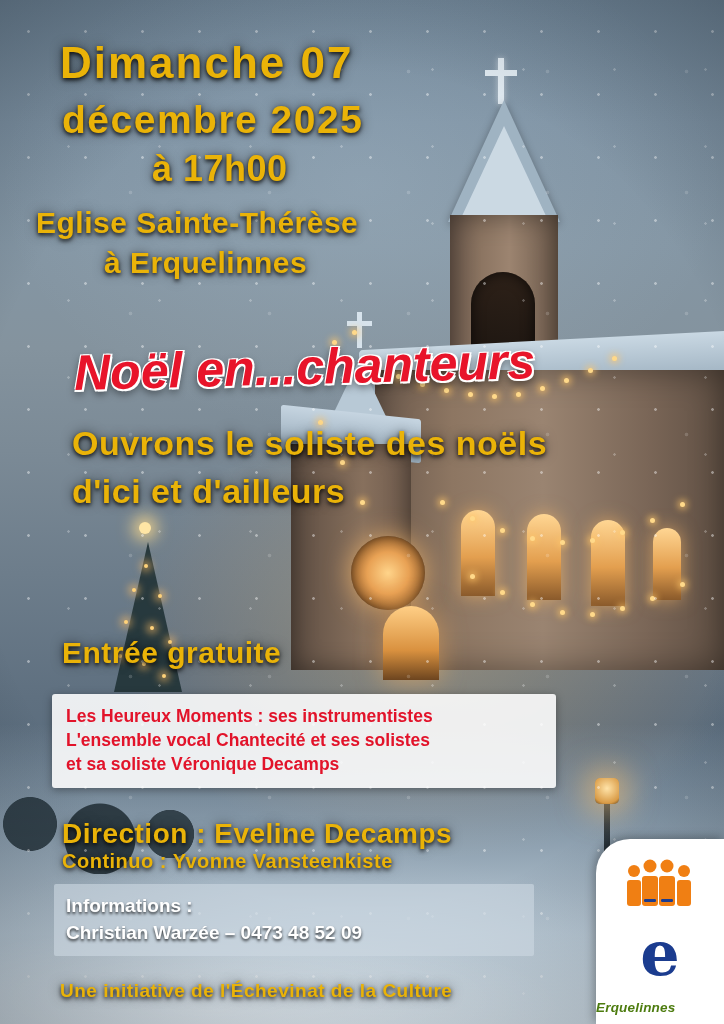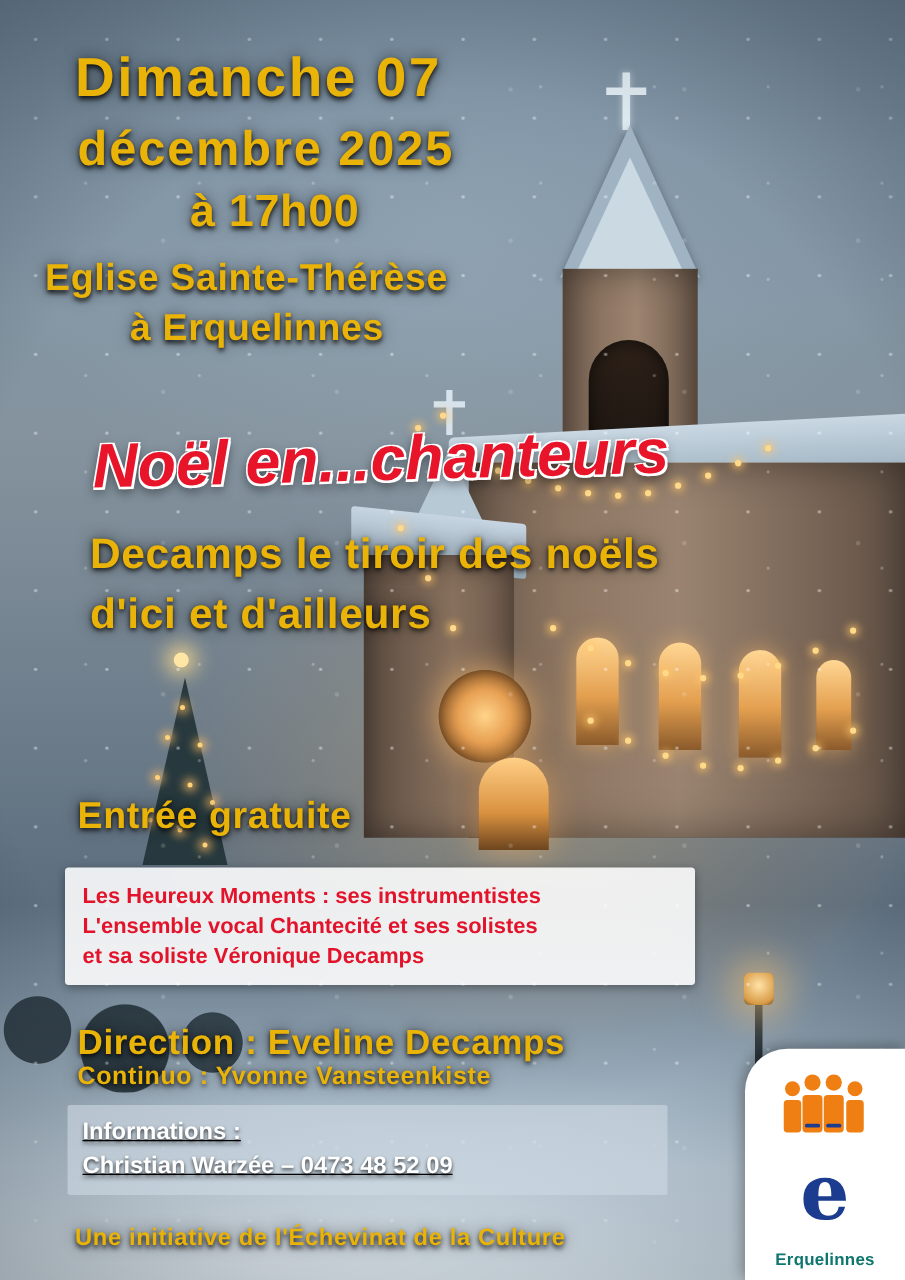--- a/index.html
+++ b/index.html
@@ -370,21 +370,20 @@
   .dir1 { left: 62px; top: 818px; font-size: 28px; text-align: right; }
   .dir2 { left: 62px; top: 850px; font-size: 20px; }
 
   .info-box {
     position: absolute;
     left: 54px; top: 884px;
     width: 440px;
     padding: 8px 28px 10px 12px;
     background: rgba(205,216,226,0.62);
     border-radius: 2px;
-    text-decoration: underline;
   }
   .info-box div {
     color: #ffffff;
     font-weight: bold;
     font-size: 19px;
     line-height: 27px;
     white-space: nowrap;
     text-shadow: 0 2px 3px rgba(0,0,0,0.75);
   }
 
@@ -413,25 +412,25 @@
     transform: translateX(-50%);
     font-size: 62px;
     line-height: 62px;
     color: #1b3c8f;
     font-family: "DejaVu Serif", serif;
     font-weight: bold;
   }
   .logo-name {
     position: absolute;
     left: 0; right: 0; bottom: 9px;
-    text-align: center;
-    color: #0f766e;
+    color: #4d7c0f;
     font-size: 13.5px;
     font-weight: bold;
     letter-spacing: 0.2px;
+    font-style: italic;
   }
 </style>
 </head>
 <body>
 
 <div class="poster">
 
   <div class="bg"></div>
   <div class="haze"></div>
 
@@ -523,21 +522,21 @@
 
   <div class="content">
 
     <div class="txt date-line1">Dimanche 07</div>
     <div class="txt date-line2">décembre 2025</div>
     <div class="txt date-line3">à 17h00</div>
     <div class="txt place1">Eglise Sainte-Thérèse</div>
     <div class="txt place2">à Erquelinnes</div>
 
     <div class="txt title-red">Noël en...chanteurs</div>
-    <div class="txt subtitle1">Decamps le tiroir des noëls</div>
+    <div class="txt subtitle1">Ouvrons le soliste des noëls</div>
     <div class="txt subtitle2">d'ici et d'ailleurs</div>
 
     <div class="txt free">Entrée gratuite</div>
 
     <div class="ensemble-box">
       <div>Les Heureux Moments : ses instrumentistes</div>
       <div>L'ensemble vocal Chantecité et ses solistes</div>
       <div>et sa soliste Véronique Decamps</div>
     </div>
 

